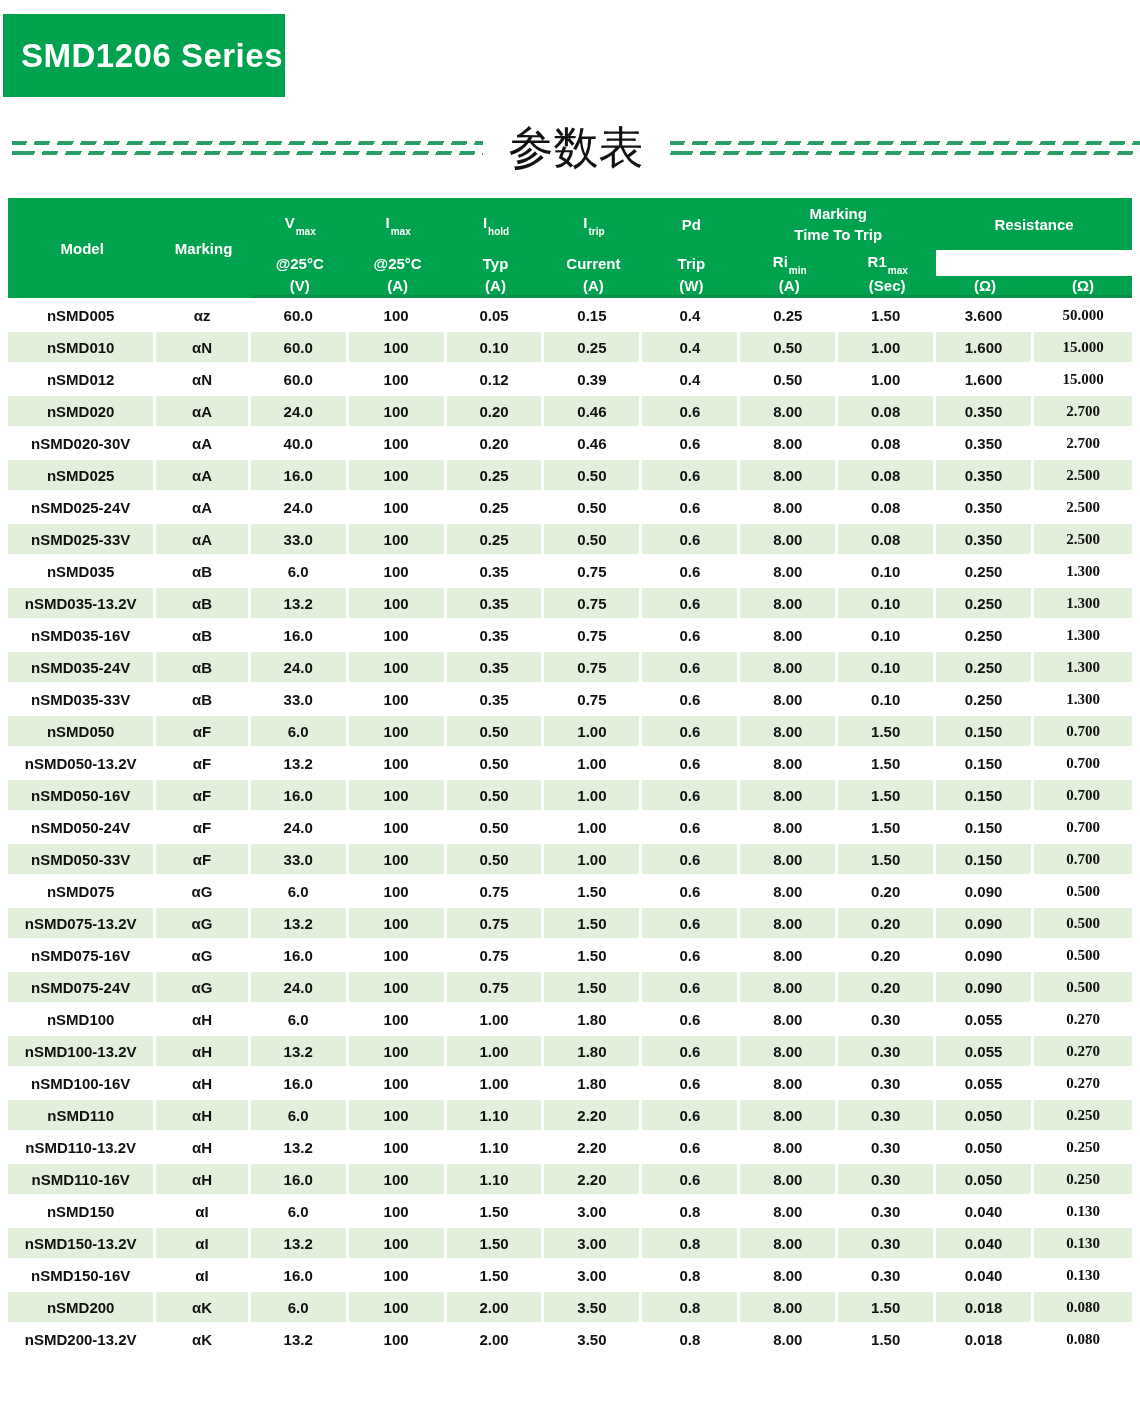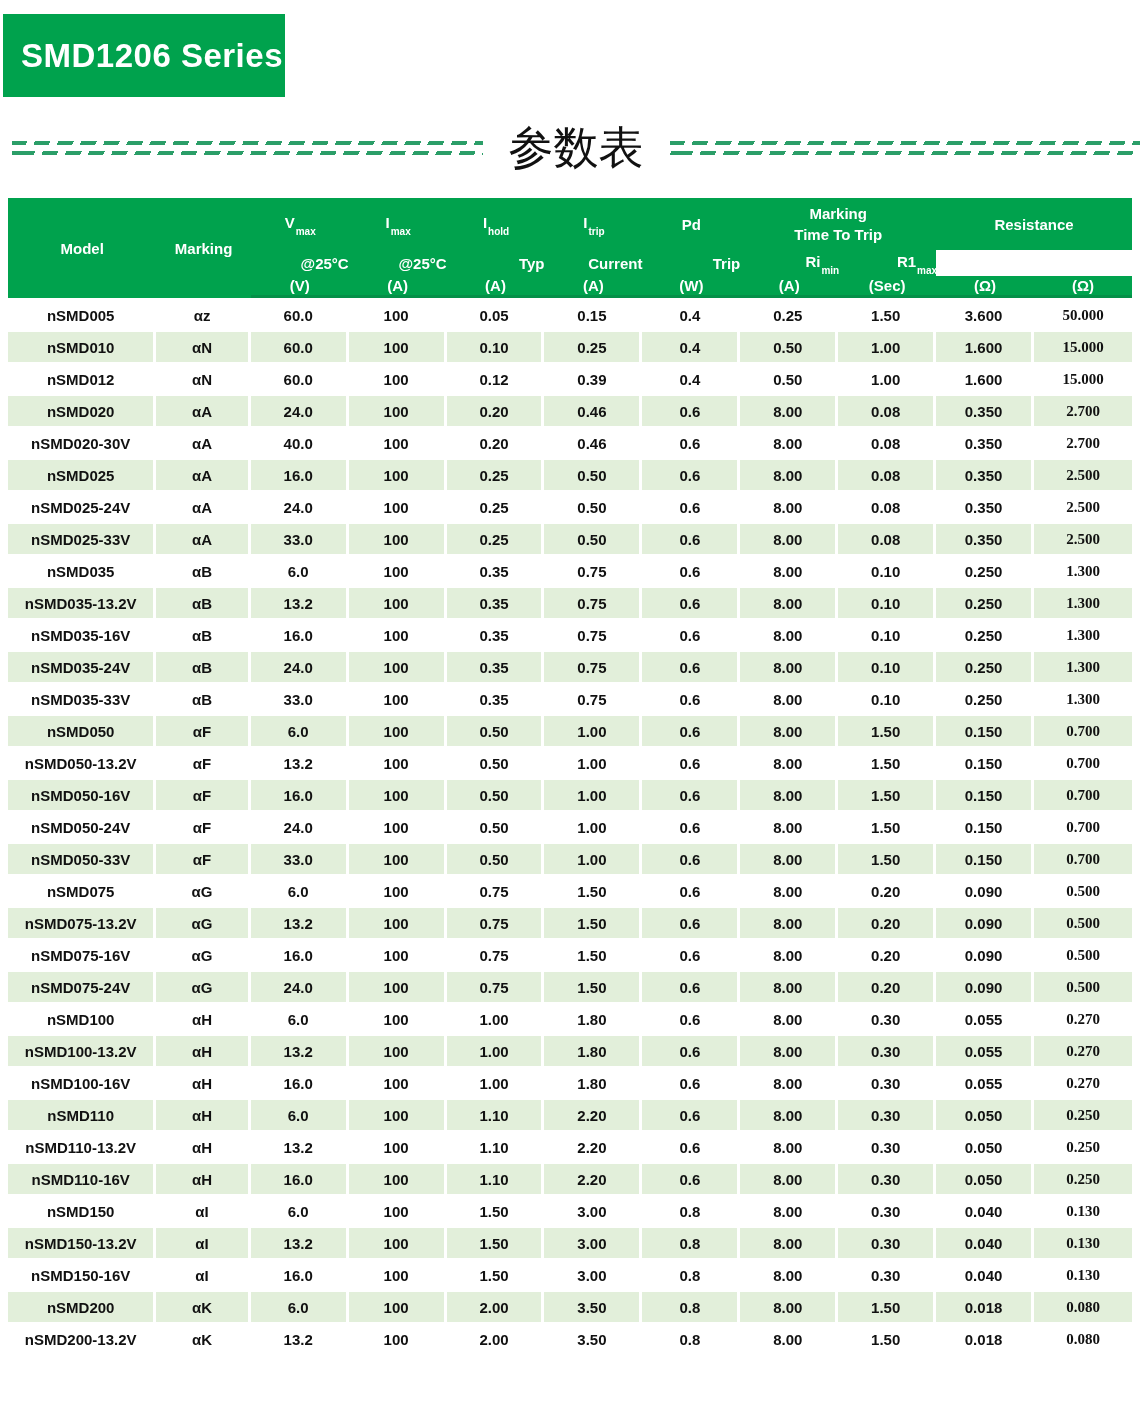--- a/index.html
+++ b/index.html
@@ -49,21 +49,21 @@
   col.c-model   { width: 13.2%; }
   col.c-marking { width: 8.4%; }
 
   thead th {
     background: #00A24D; color: #ffffff;
     font-weight: bold; font-size: 15px;
     text-align: center; vertical-align: middle;
     padding: 0; border: 0;
   }
   thead tr.h1 th { height: 52px; }
-  thead tr.h2 th { height: 26px; text-align: right; }
+  thead tr.h2 th { height: 26px; }
   thead tr.h3 th { height: 22px; border-bottom: 3px solid #049048; }
   thead .group-title { line-height: 21px; }
   sub.hsub { font-size: 10px; font-weight: bold; position: relative; top: 3px; left: 1px; }
 
   tbody td {
     height: 32px;
     text-align: center; vertical-align: middle;
     font-size: 15px; font-weight: bold; color: #111;
     padding: 0;
     background: #ffffff;

